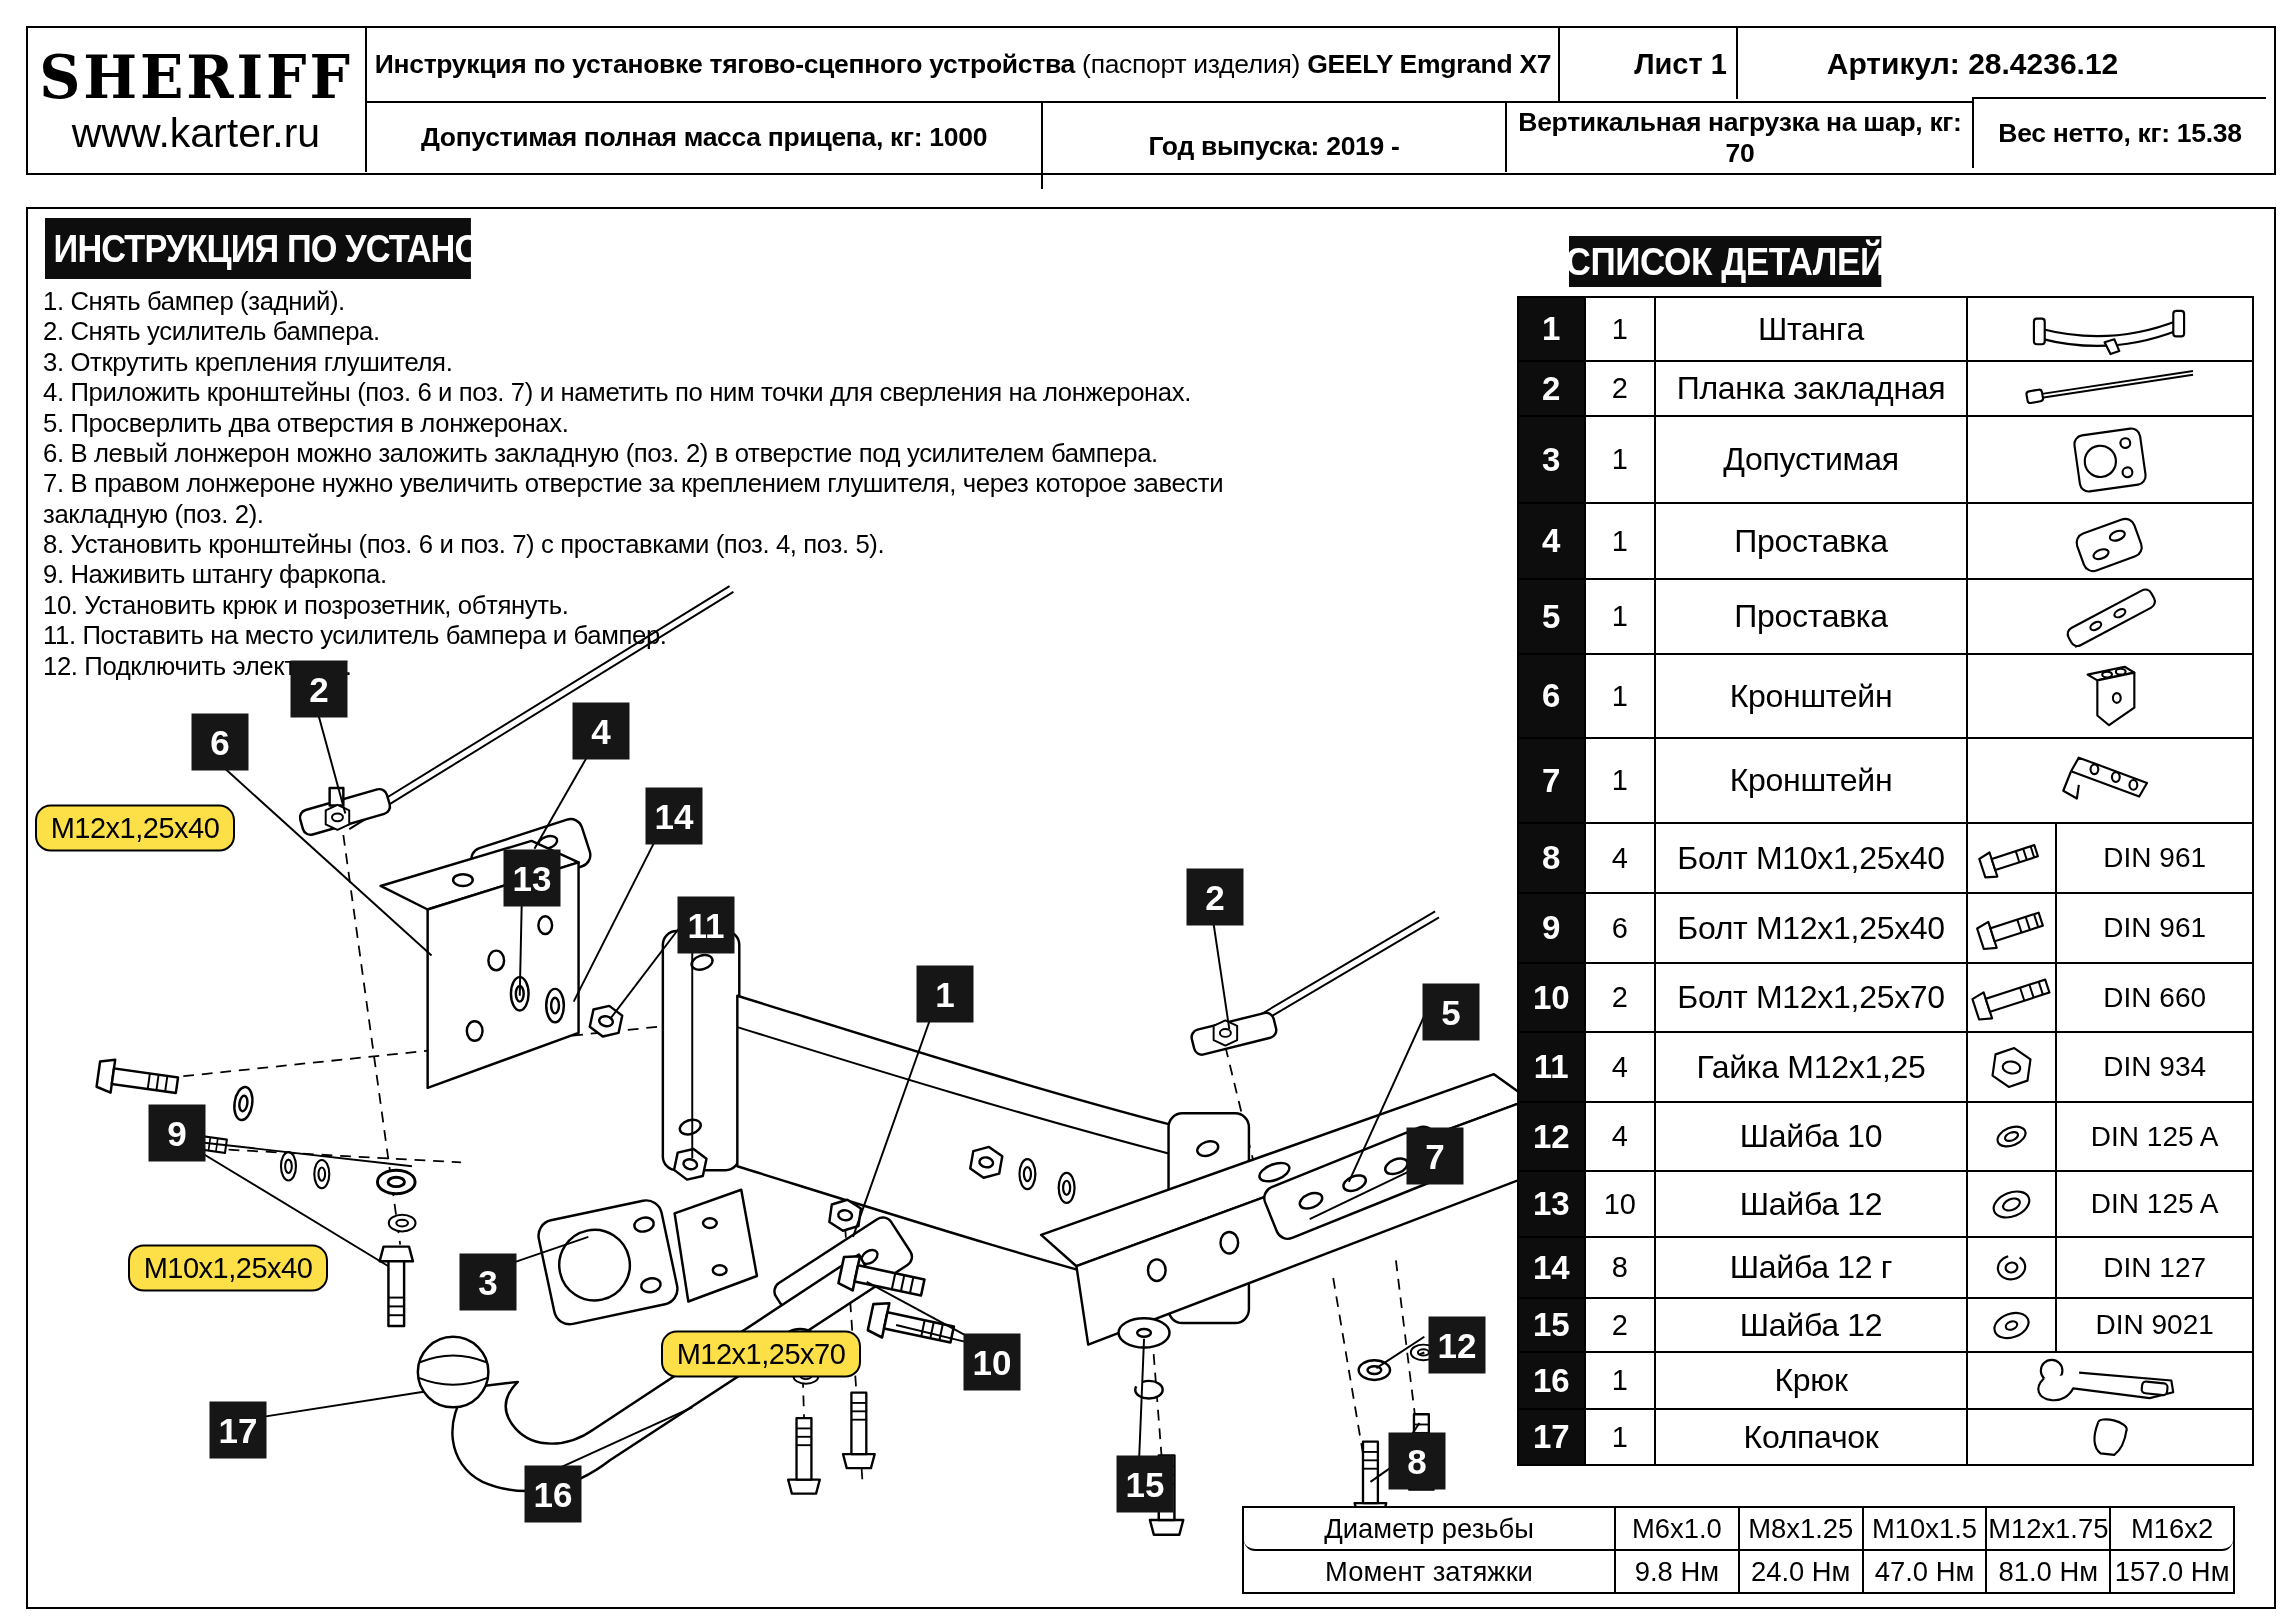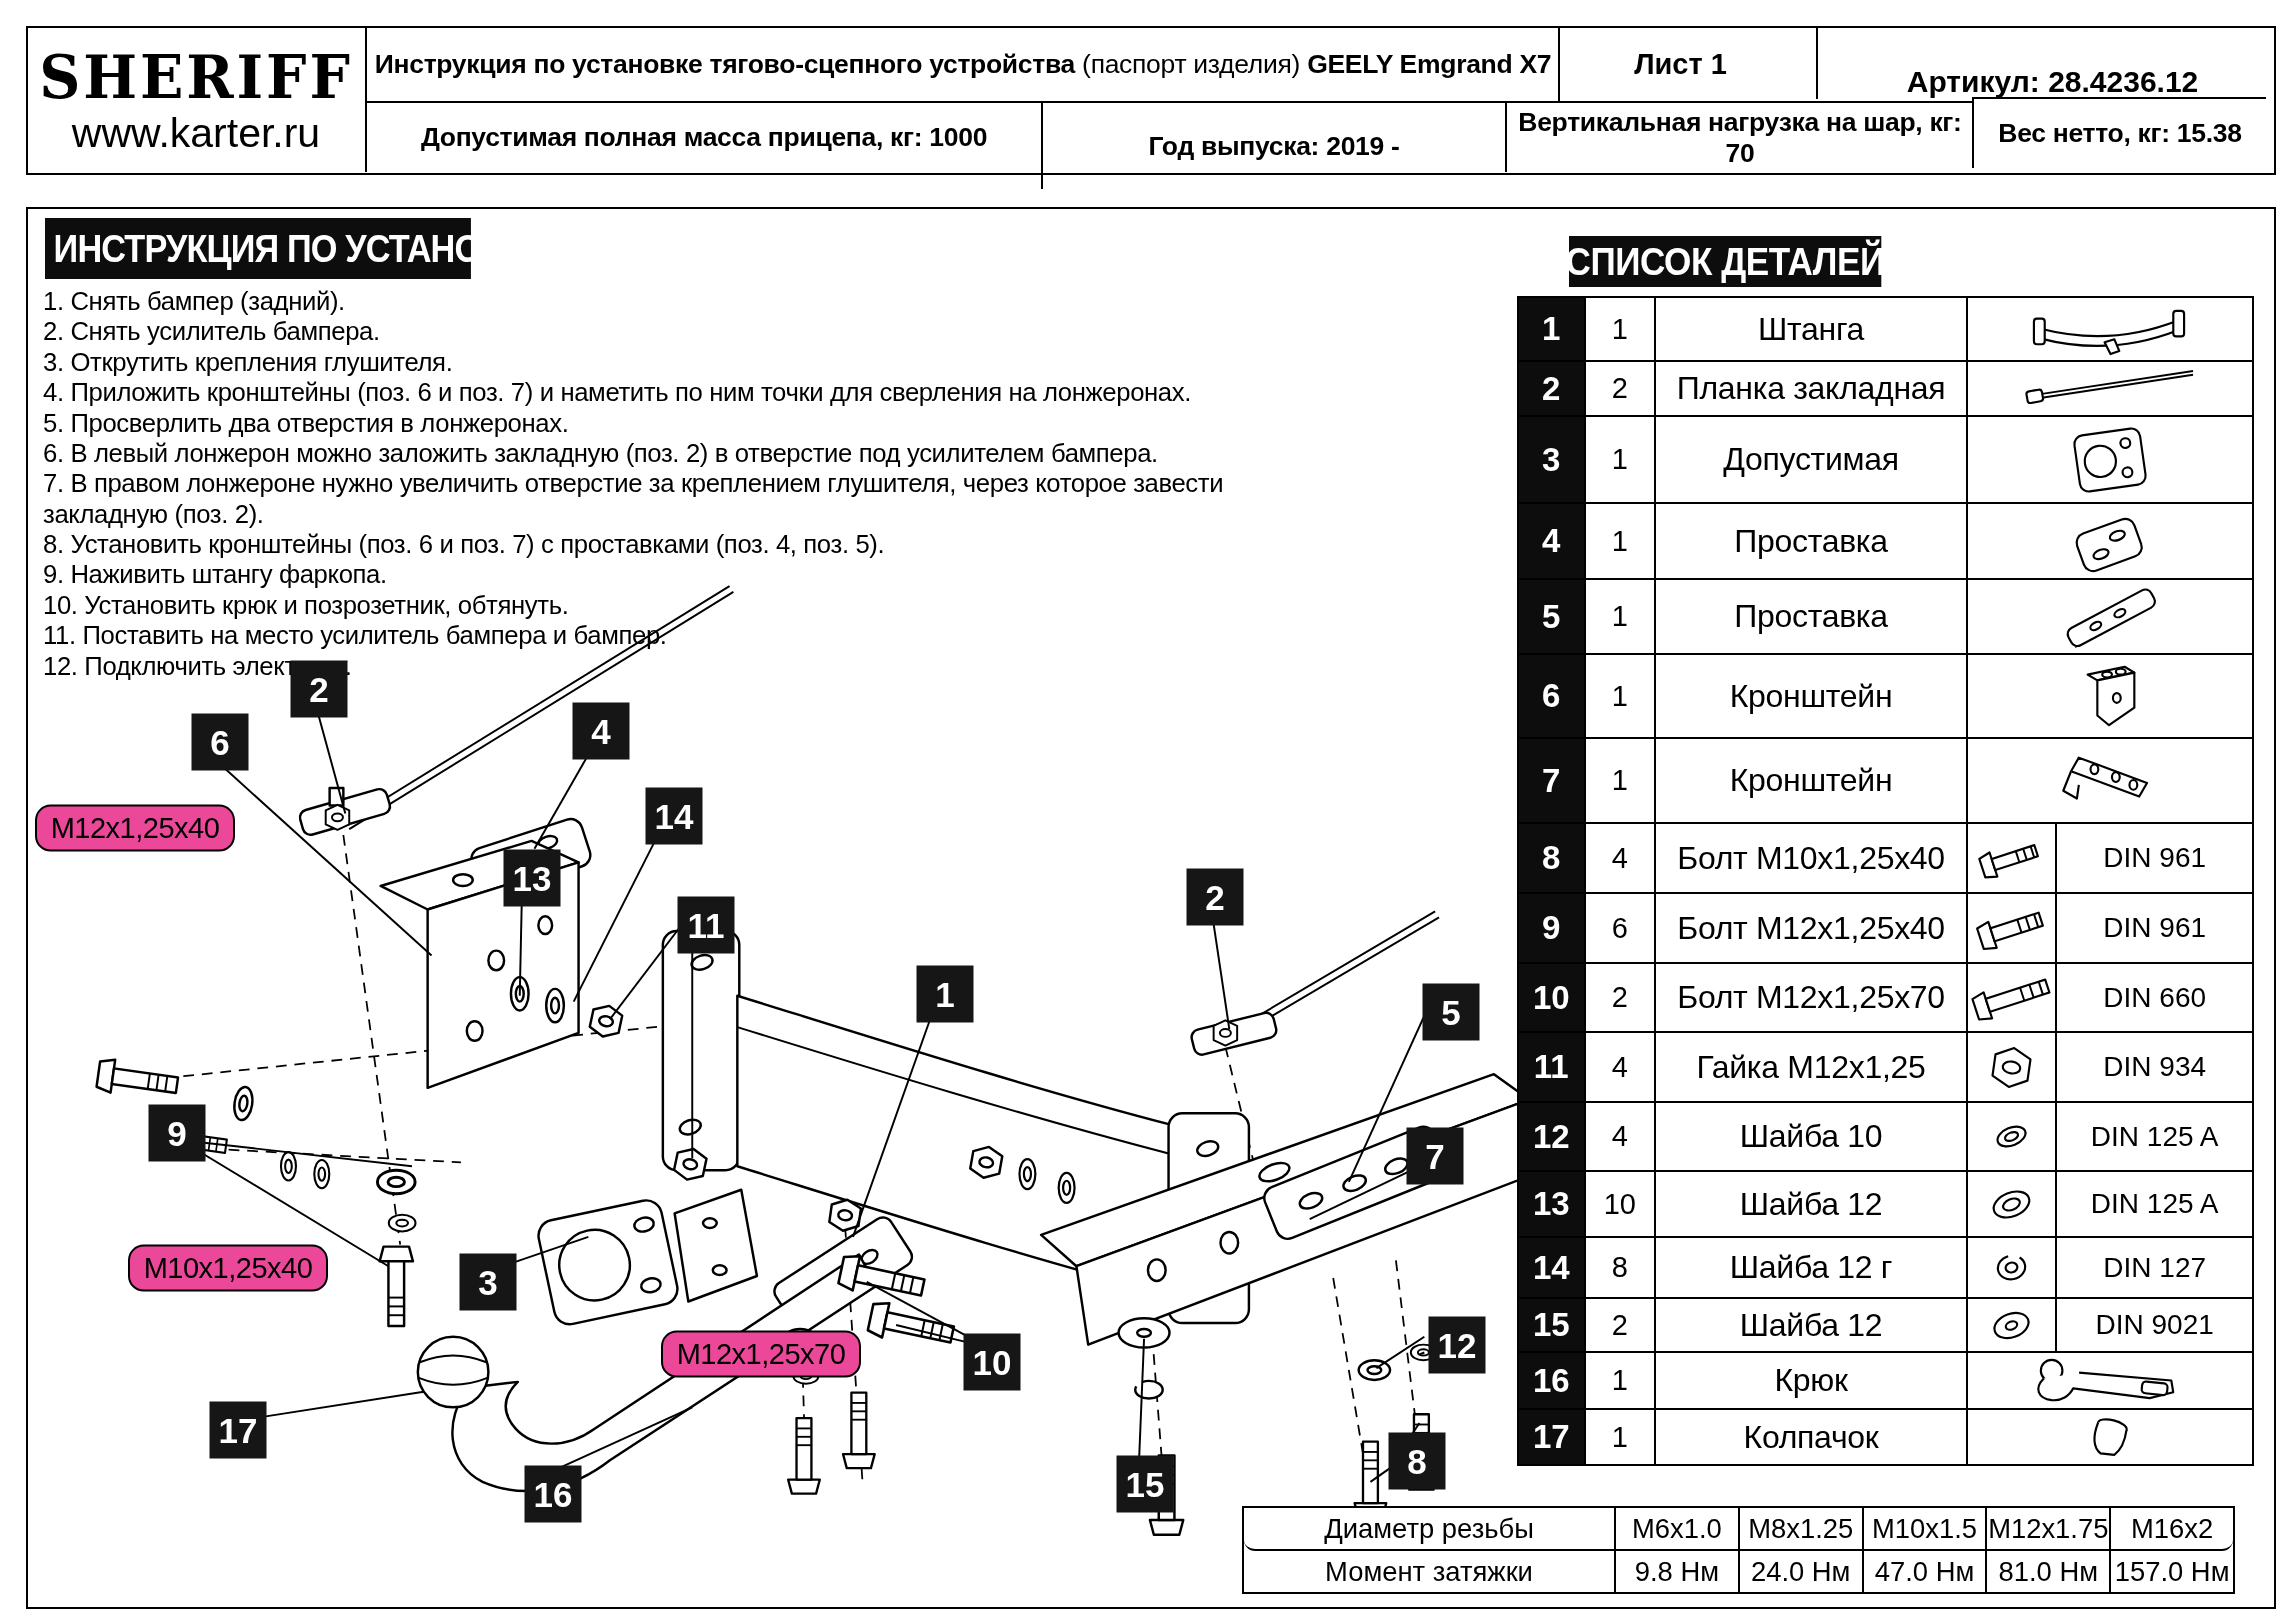--- a/index.html
+++ b/index.html
@@ -38,21 +38,21 @@
   
   .ttable{border:2.9px solid #000;background:#fff;}
   .trow{display:flex;width:100%;box-sizing:border-box;}
   .trow:first-child{border-bottom:2px solid #000;border-radius:11px;}
   .tc{box-sizing:border-box;display:flex;align-items:center;justify-content:center;font-size:27.4px;border-right:2px solid #000;height:41px;}
   .tc:last-child{border-right:none;}
   .tlabel{width:372px;}
   .tval{flex:1;}
   
   .callout{position:absolute;transform:translate(-50%,-50%);background:#161616;color:#fff;font-weight:bold;font-size:35px;min-width:57px;height:57px;line-height:57px;text-align:center;padding:0 7.8px;box-sizing:border-box;z-index:5;}
-  .spec-label{position:absolute;transform:translate(-50%,-50%);background:#ec4899;border:2.9px solid #000;border-radius:15.7px;font-size:29px;letter-spacing:-0.5px;padding:4.9px 13.7px;white-space:nowrap;z-index:5;}
+  .spec-label{position:absolute;transform:translate(-50%,-50%);background:#fde047;border:2.9px solid #000;border-radius:15.7px;font-size:29px;letter-spacing:-0.5px;padding:4.9px 13.7px;white-space:nowrap;z-index:5;}
   svg.diagram{position:absolute;left:0;top:0;z-index:1;}
   svg.diagram *{vector-effect:none;}
   .lineart{stroke:#000;stroke-width:2.5;fill:#fff;stroke-linejoin:round;}
   .thinline{stroke:#000;stroke-width:2;fill:none;}
   .dash{stroke:#000;stroke-width:1.8;fill:none;stroke-dasharray:11 8;}
   .icon-art{stroke:#000;stroke-width:2.2;fill:#fff;stroke-linejoin:round;}
 </style>
 </head>
 <body>
 
@@ -64,21 +64,21 @@
 <div class="cell b2l h1t" style="left:365px;top:28px;width:1194px;height:73px;">
   <span>
     <span>Инструкция по установке тягово-сцепного устройства</span>
     <span class="norm">(паспорт изделия)</span>
     <span>GEELY Emgrand X7</span>
   </span>
 </div>
 <div class="cell b2l sheet" style="left:1558px;top:28px;width:243px;height:73px;">
   <span>Лист 1</span>
 </div>
-<div class="cell b2l artikul" style="left:1816px;top:28px;width:471px;height:71px;align-items:flex-end;">
+<div class="cell b2l artikul" style="left:1736px;top:28px;width:471px;height:71px;">
   <span>Артикул: 28.4236.12</span>
 </div>
 <div class="cell b2l b2t h2t" style="left:365px;top:101px;width:676px;height:71px;">
   <span>Допустимая полная масса прицепа, кг: 1000</span>
 </div>
 <div class="cell b2l b2t h2t" style="left:1041px;top:101px;width:464px;height:88px;">
   <span>Год выпуска: 2019 -</span>
 </div>
 <div class="cell b2l b2t h2t" style="left:1505px;top:101px;width:468px;height:71px;">
   <span>Вертикальная нагрузка на шар, кг: 70</span>

